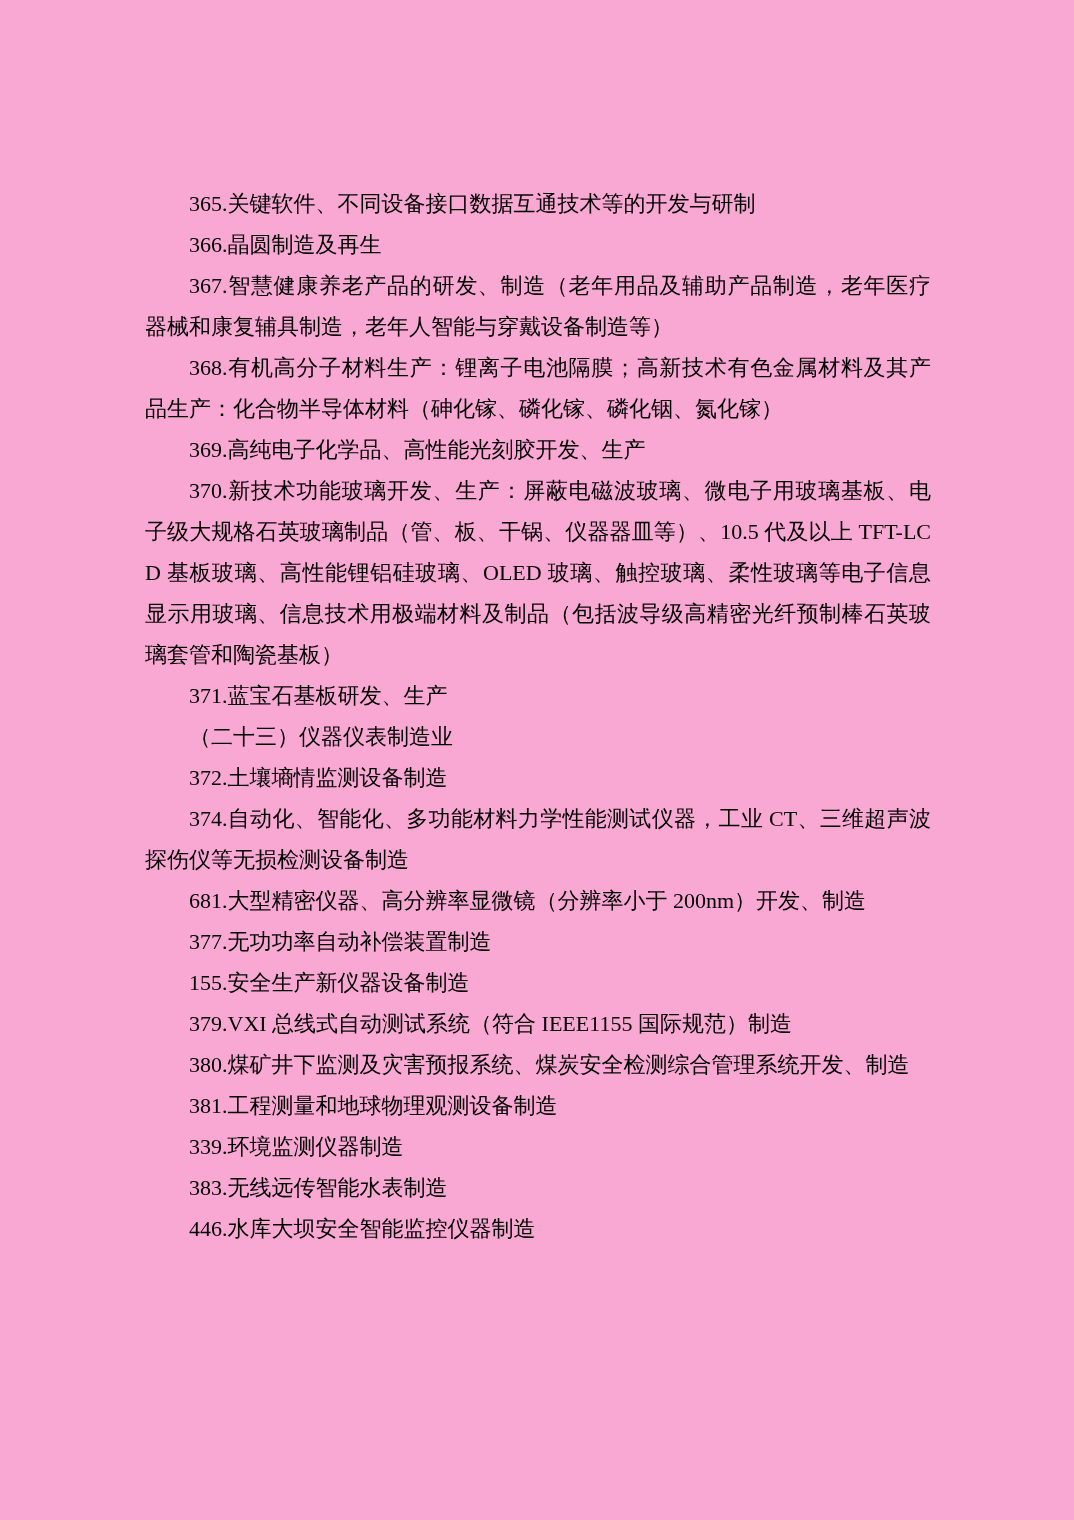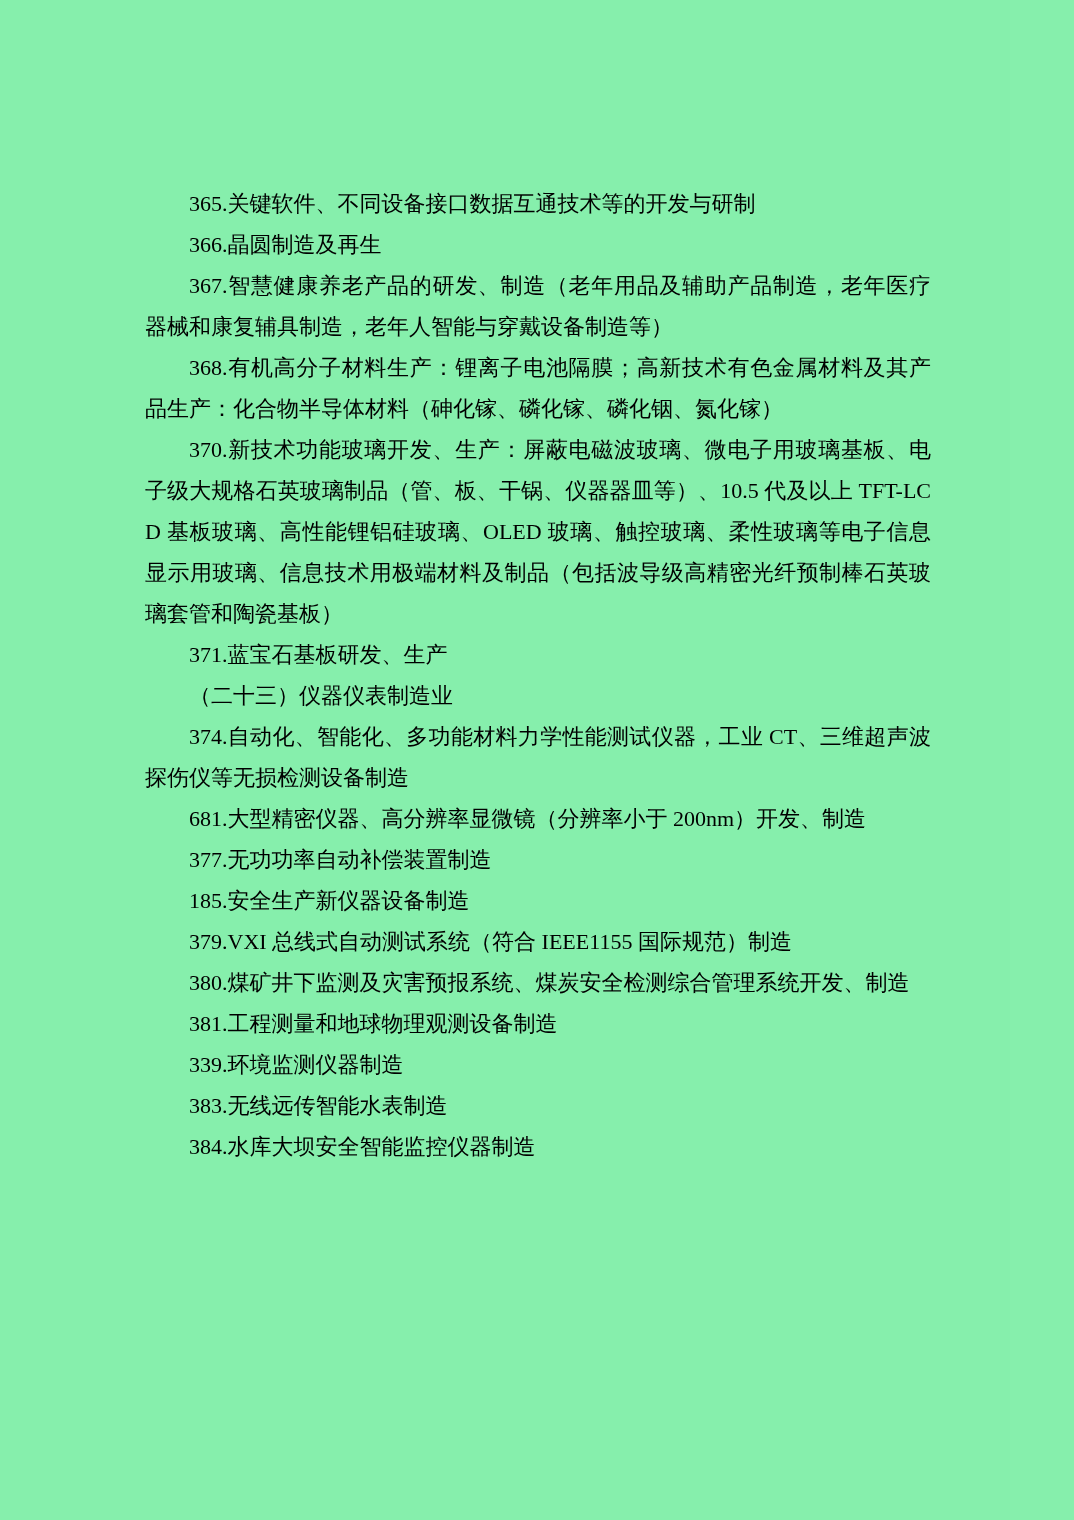--- a/index.html
+++ b/index.html
@@ -4,21 +4,21 @@
 <style>
   html, body {
     margin: 0;
     padding: 0;
     background: #ffffff;
   }
   .page {
     position: relative;
     width: 1074px;
     height: 1520px;
-    background: #86efac;
+    background: #f9a8d4;
     overflow: hidden;
   }
   .doc-content {
     position: absolute;
     left: 145px;
     top: 183px;
     width: 786px;
     font-family: "Liberation Serif", "DejaVu Serif", serif;
     font-size: 22px;
     line-height: 41px;
@@ -37,27 +37,29 @@
 </style>
 </head>
 <body>
 
 <div class="page">
   <div class="doc-content">
       <p class="para">365.关键软件、不同设备接口数据互通技术等的开发与研制</p>
       <p class="para">366.晶圆制造及再生</p>
       <p class="para">367.智慧健康养老产品的研发、制造（老年用品及辅助产品制造，老年医疗器械和康复辅具制造，老年人智能与穿戴设备制造等）</p>
       <p class="para">368.有机高分子材料生产：锂离子电池隔膜；高新技术有色金属材料及其产品生产：化合物半导体材料（砷化镓、磷化镓、磷化铟、氮化镓）</p>
+      <p class="para">369.高纯电子化学品、高性能光刻胶开发、生产</p>
       <p class="para">370.新技术功能玻璃开发、生产：屏蔽电磁波玻璃、微电子用玻璃基板、电子级大规格石英玻璃制品（管、板、干锅、仪器器皿等）、10.5 代及以上 TFT-LCD 基板玻璃、高性能锂铝硅玻璃、OLED 玻璃、触控玻璃、柔性玻璃等电子信息显示用玻璃、信息技术用极端材料及制品（包括波导级高精密光纤预制棒石英玻璃套管和陶瓷基板）</p>
       <p class="para">371.蓝宝石基板研发、生产</p>
       <p class="para heading">（二十三）仪器仪表制造业</p>
+      <p class="para">372.土壤墒情监测设备制造</p>
       <p class="para">374.自动化、智能化、多功能材料力学性能测试仪器，工业 CT、三维超声波探伤仪等无损检测设备制造</p>
       <p class="para">681.大型精密仪器、高分辨率显微镜（分辨率小于 200nm）开发、制造</p>
       <p class="para">377.无功功率自动补偿装置制造</p>
-      <p class="para">185.安全生产新仪器设备制造</p>
+      <p class="para">155.安全生产新仪器设备制造</p>
       <p class="para">379.VXI 总线式自动测试系统（符合 IEEE1155 国际规范）制造</p>
       <p class="para">380.煤矿井下监测及灾害预报系统、煤炭安全检测综合管理系统开发、制造</p>
       <p class="para">381.工程测量和地球物理观测设备制造</p>
       <p class="para">339.环境监测仪器制造</p>
       <p class="para">383.无线远传智能水表制造</p>
-      <p class="para">384.水库大坝安全智能监控仪器制造</p>
+      <p class="para">446.水库大坝安全智能监控仪器制造</p>
     </div>
 </div>
 
 </body></html>

